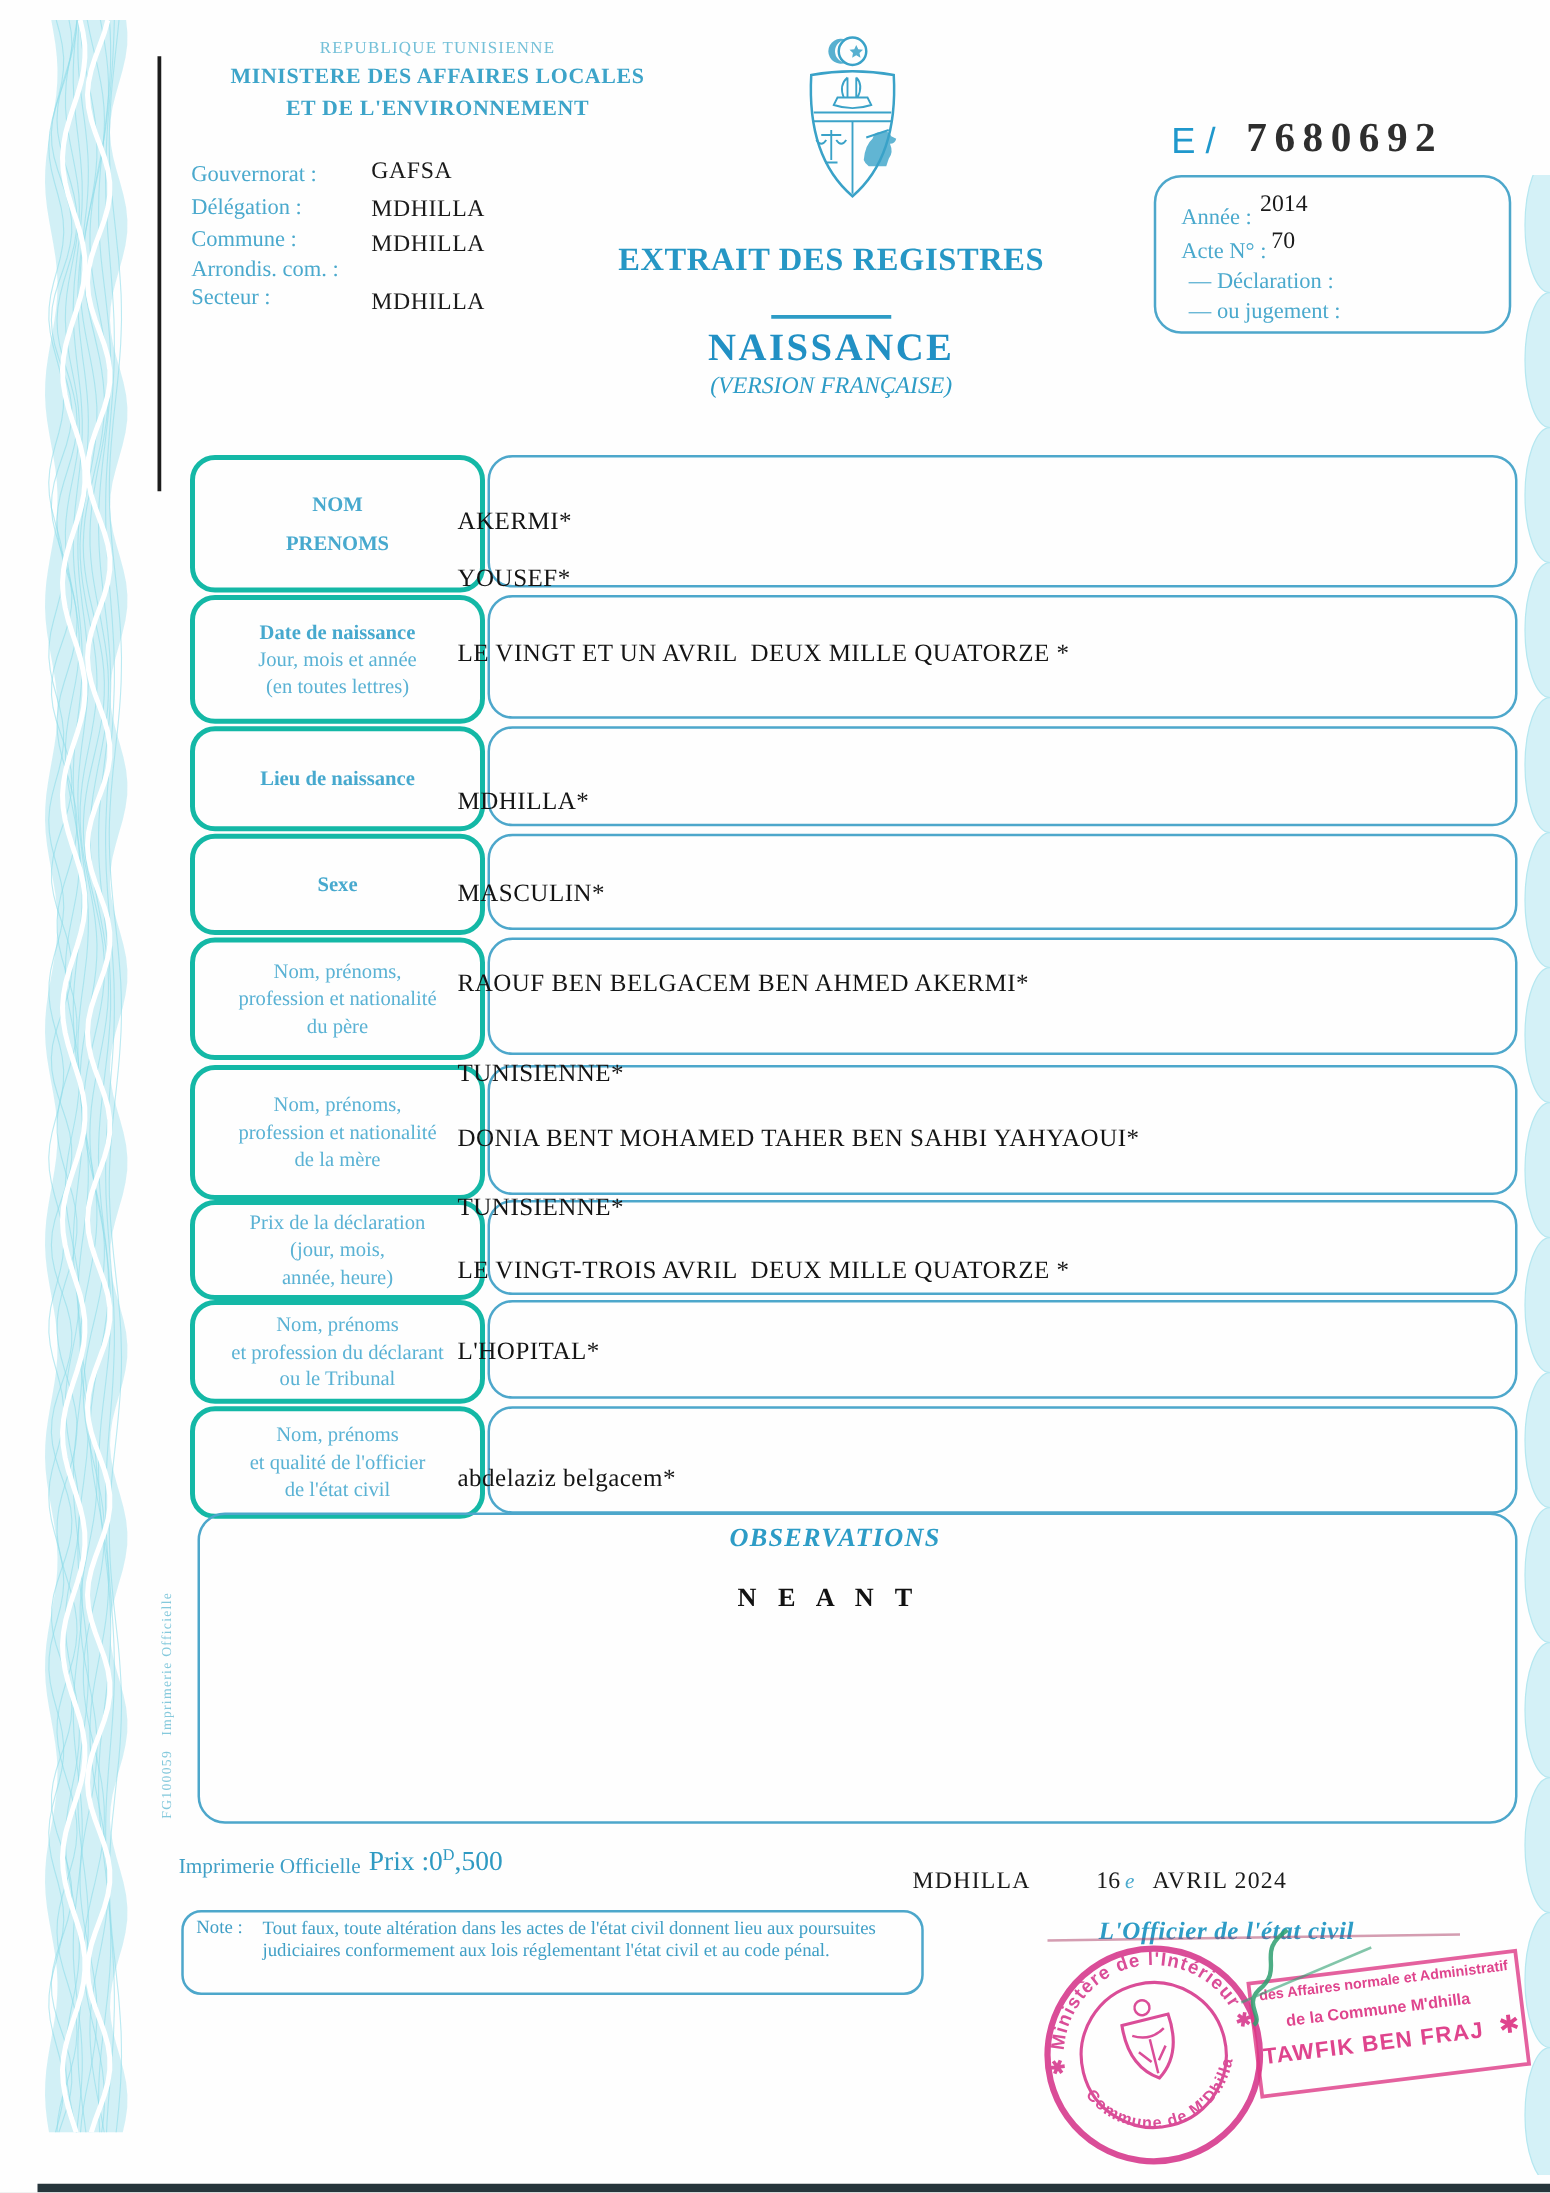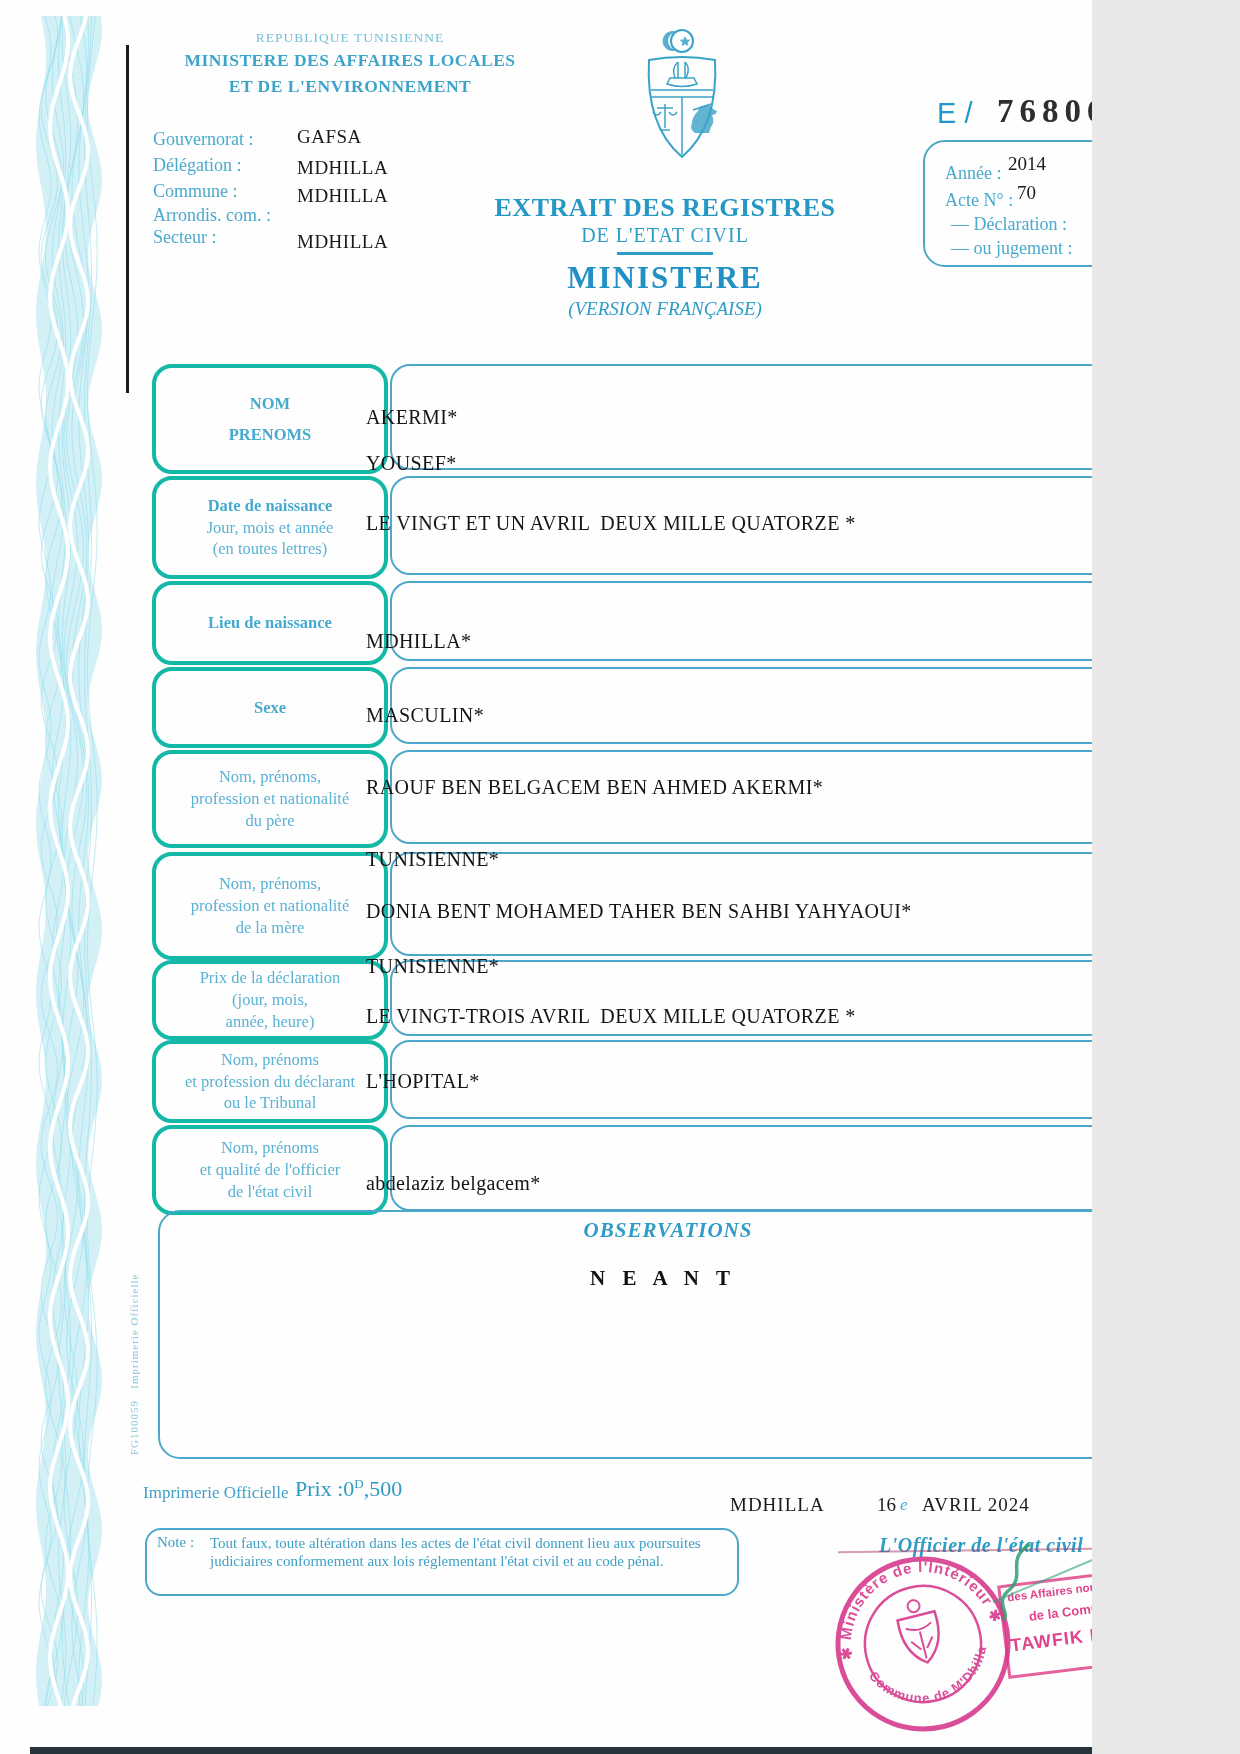--- a/index.html
+++ b/index.html
@@ -1,16 +1,16 @@
 <!DOCTYPE html>
 <html><head>
 <meta charset="utf-8">
 <style>
   html,body{margin:0;padding:0;background:#e8e8e8;}
-  .page{position:relative;width:1092px;height:1754px;background:#fefefe;overflow:hidden;
+  .page{position:relative;width:1240px;height:1754px;background:#fefefe;overflow:hidden;
         font-family:"Liberation Serif","DejaVu Serif",serif;}
   .abs{position:absolute;}
   
   .rep-line{left:160px;top:30px;width:380px;text-align:center;font-size:13.5px;letter-spacing:1px;color:#74c0d8;}
   .min-line1{left:140px;top:50px;width:420px;text-align:center;font-size:17.5px;font-weight:bold;letter-spacing:.5px;color:#3da4c9;}
   .min-line2{left:140px;top:76px;width:420px;text-align:center;font-size:17.5px;font-weight:bold;letter-spacing:.5px;color:#3da4c9;}
   .admin-label{left:153px;font-size:18px;color:#4aa9cd;}
   .admin-value{left:297px;font-size:19px;color:#1a1a1a;letter-spacing:.5px;}
   .scan-line{left:126px;top:45px;width:3px;height:348px;background:#1c1c1c;}
   
@@ -126,23 +126,22 @@
     <path d="M 18,64 L 80,64 M 18,71 L 80,71" stroke-width="1.5"></path>
     <path d="M 34,58 Q 49,63 64,58 L 61,52 L 37,52 Z" stroke-width="1.5"></path>
     <path d="M 42,52 Q 38,42 45,36 M 45,36 L 45,52 M 53,52 Q 58,42 52,36 M 52,36 L 52,52" stroke-width="1.5"></path>
     <path d="M 49,71 L 49,129" stroke-width="1.5"></path>
     <path d="M 32,78 L 32,102 M 24,82 L 40,82 M 20,86 Q 24,92 28,86 M 36,86 Q 40,92 44,86 M 27,104 L 37,104" stroke-width="1.5"></path>
     <path d="M 58,102 q 1,-12 7,-17 q 2,-6 6,-5 q 6,-3 9,3 l 4,2 q -1,4 -5,4 q 3,7 -1,12 l -2,6 l -14,0 q -3,-2 -4,-5 Z" fill="#3aa2c8" stroke="none" opacity=".8"></path>
     <path d="M 60,84 L 78,78" stroke-width="1.5"></path>
   </svg>
 
   <div class="abs t-extrait">EXTRAIT DES REGISTRES</div>
-  <div class="abs t-etat">DE L'ETAT CIVIL</div>
   <div class="abs t-rule"></div>
-  <div class="abs t-naissance">MINISTERE</div>
+  <div class="abs t-naissance">NAISSANCE</div>
   <div class="abs t-version">(VERSION FRANÇAISE)</div>
 
   <div class="abs serial-e">E /</div>
   <div class="abs serial-num">7680692</div>
 
   <div class="abs act-box"></div>
   <div class="abs act-label" style="left:945px;top:163px;">Année :</div>
   <div class="abs act-value" style="left:1008px;top:153px;">2014</div>
   <div class="abs act-label" style="left:945px;top:190px;">Acte N° :</div>
   <div class="abs act-value" style="left:1017px;top:182px;">70</div>

